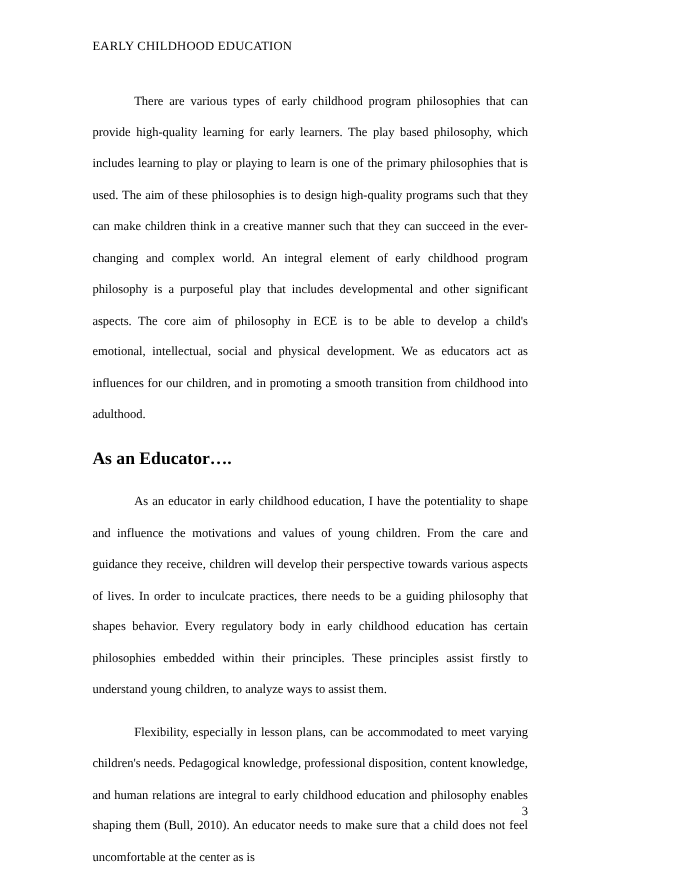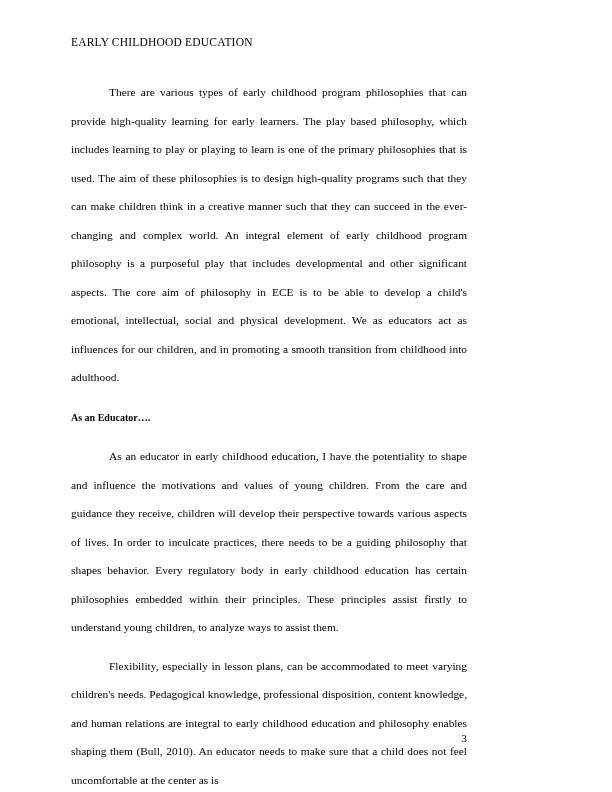--- a/index.html
+++ b/index.html
@@ -10,21 +10,21 @@
   body {
     width: 612px;
     height: 792px;
     font-family: "Liberation Serif", "DejaVu Serif", serif;
     color: #000000;
     position: relative;
     overflow: hidden;
   }
   .page {
     position: absolute;
-    top: 0; left: 3px;
+    top: 0; left: 16px;
     width: 534px;
     height: 792px;
     box-sizing: border-box;
     padding: 36px 70px 17px 68px;
   }
   .running-head {
     font-size: 11.5px;
     letter-spacing: 0.2px;
     margin: 0 0 30px 0;
     white-space: nowrap;
@@ -36,21 +36,21 @@
     text-justify: inter-word;
     margin: 0 0 10px 0;
   }
   .para.indent {
     text-indent: 38px;
   }
   .para.tight {
     margin-bottom: 9px;
   }
   .heading {
-    font-size: 10px;
+    font-size: 16px;
     font-weight: bold;
     line-height: 28.5px;
     margin: 12px 0 10px 0;
   }
   .page-number {
     position: absolute;
     right: 70px;
     bottom: 48px;
     font-size: 11.4px;
   }

